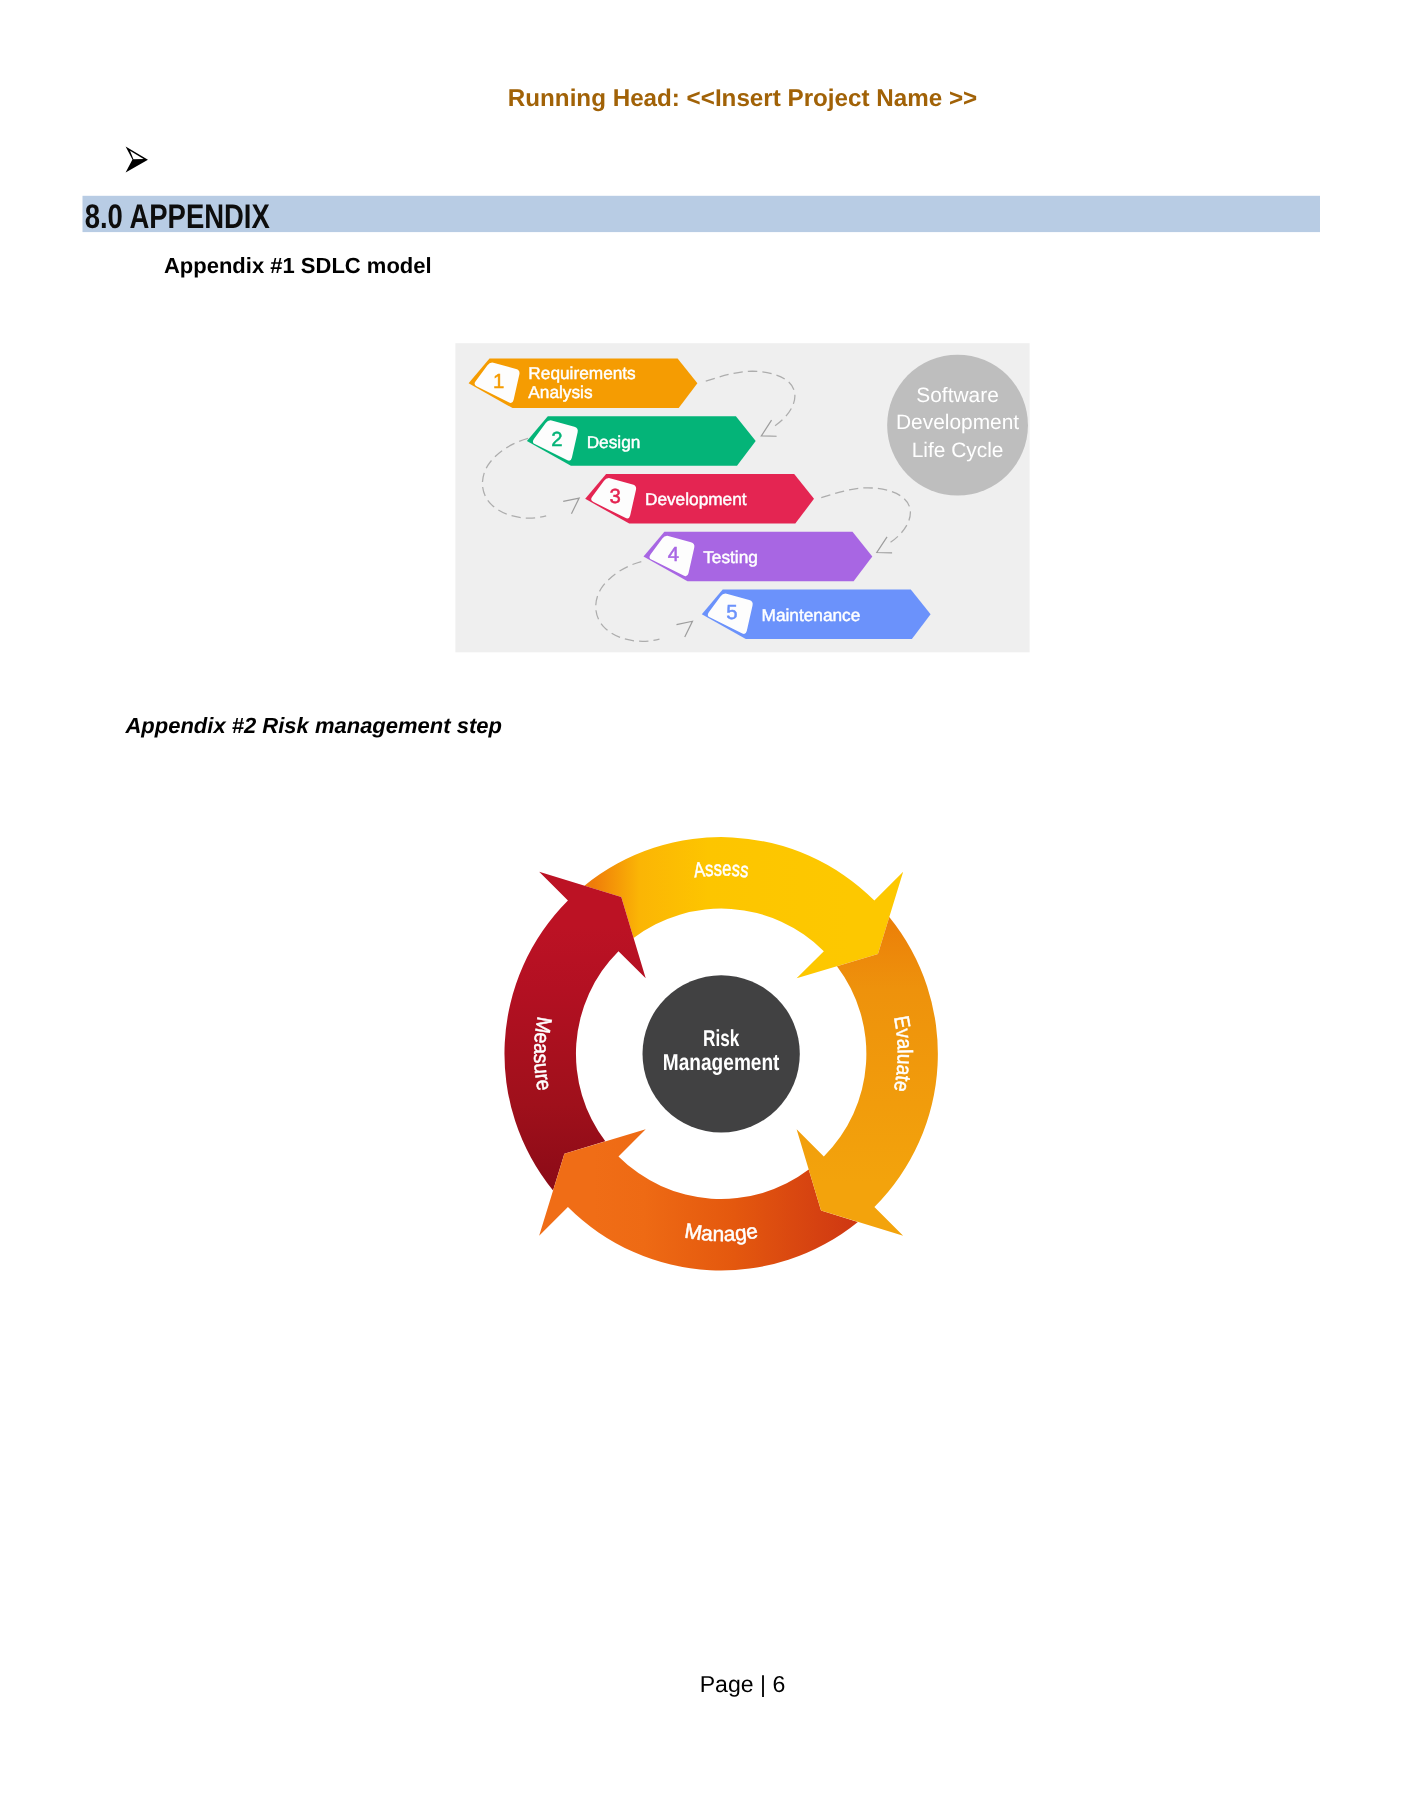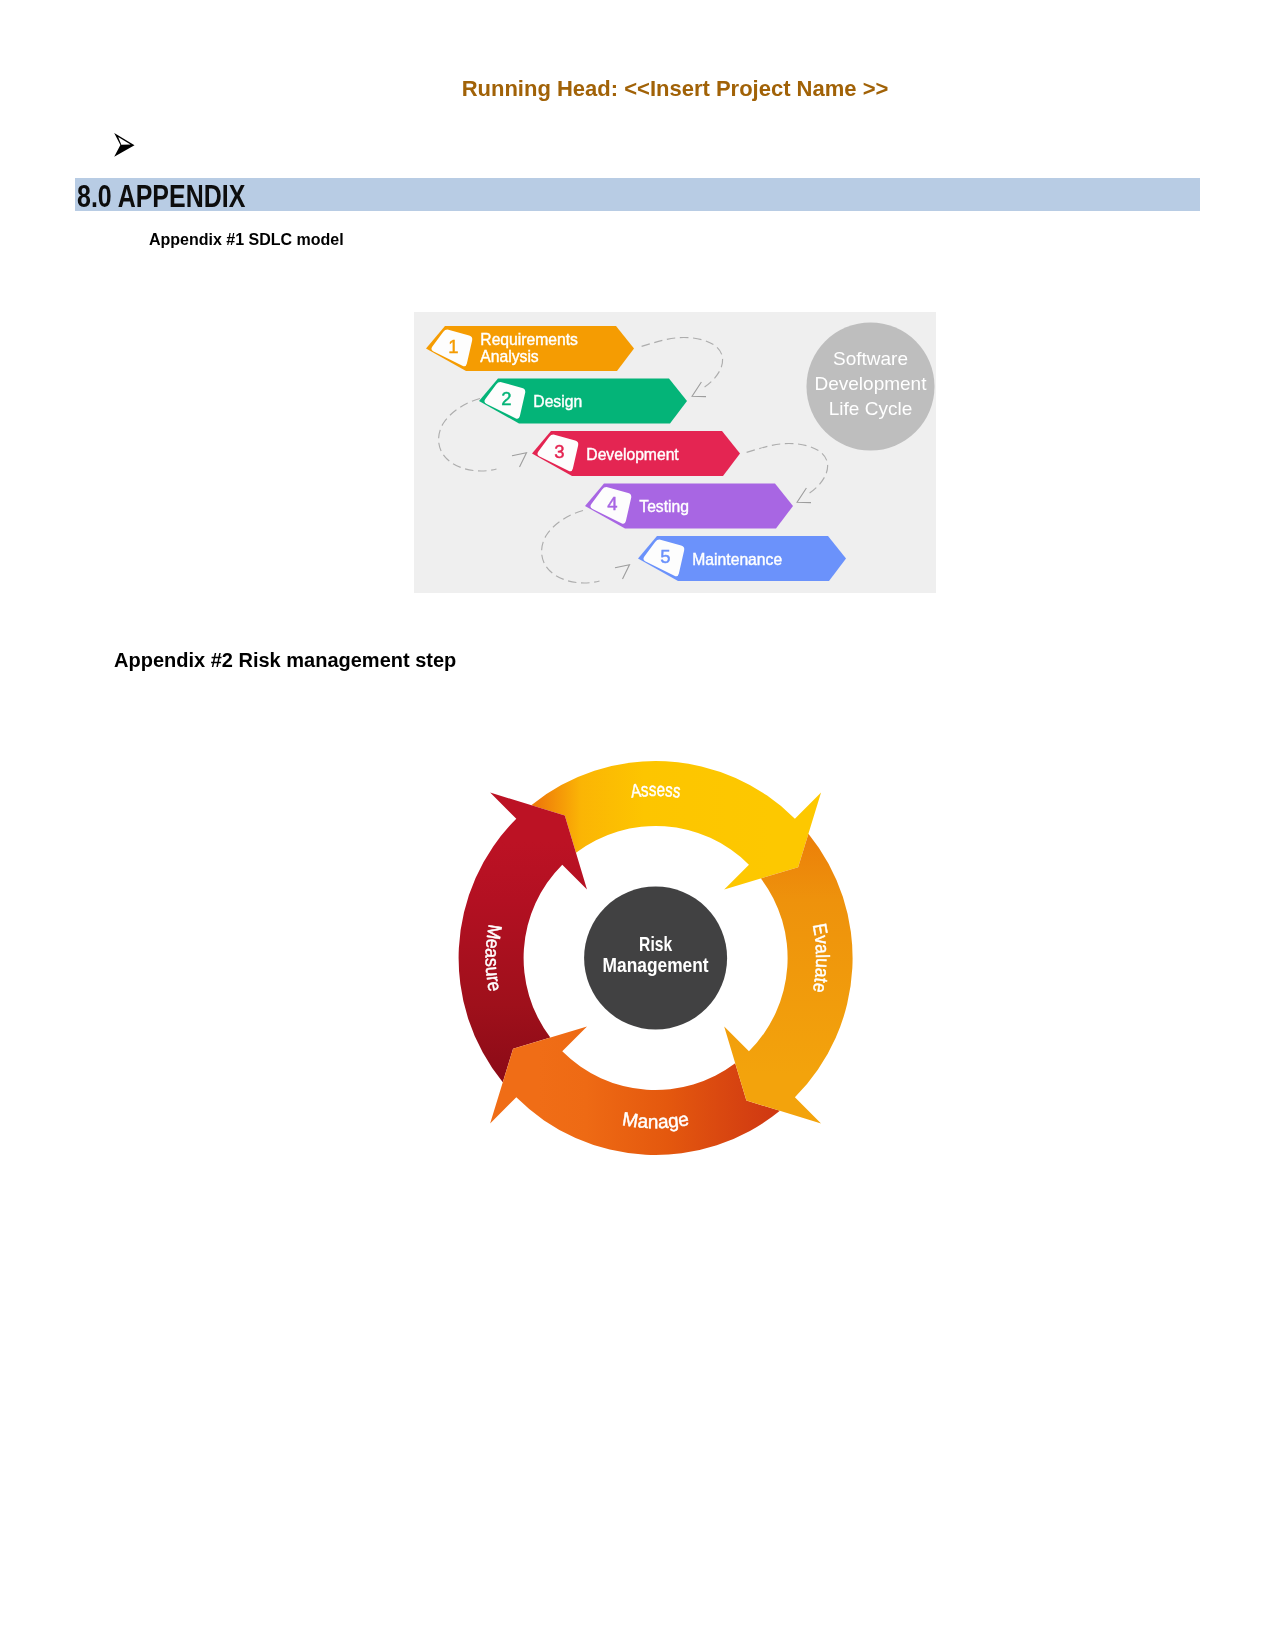--- a/index.html
+++ b/index.html
@@ -2,39 +2,40 @@
 <html><head>
 <meta charset="utf-8">
 <style>
   html,body{margin:0;padding:0;}
   body{width:1275px;height:1650px;background:#fff;font-family:"Liberation Sans",sans-serif;}
   .page{position:relative;width:1275px;height:1650px;overflow:hidden;background:#fff;}
   .running-head{position:absolute;left:75px;top:76px;width:1200px;text-align:center;font-size:22px;font-weight:bold;color:#a16207;}
   .bullet-icon{position:absolute;left:110px;top:130px;}
   .appendix-band{position:absolute;left:75px;top:178px;width:1125px;height:33px;background:#b8cce4;}
   .appendix-title{position:absolute;left:77px;top:179px;font-size:31px;font-weight:bold;color:#0d0d0d;transform:scaleX(0.805);transform-origin:left top;white-space:nowrap;}
-  .sub1{position:absolute;left:149px;top:231px;font-size:16px;font-weight:bold;color:#000;}
-  .sub2{position:absolute;left:114px;top:649px;font-size:20px;font-weight:bold;color:#000;}
+  .sub1{position:absolute;left:149px;top:231px;font-size:20px;font-weight:bold;color:#000;}
+  .sub2{position:absolute;left:114px;top:649px;font-size:20px;font-weight:bold;color:#000;font-style:italic;}
   .footer{position:absolute;left:75px;top:1520px;width:1200px;text-align:center;font-size:21px;color:#000;}
   svg.layer{position:absolute;left:0;top:0;width:1275px;height:1650px;overflow:visible;}
   .steplabel{font-family:"Liberation Sans",sans-serif;fill:#fff;stroke:#fff;stroke-width:0.4px;font-size:15.7px;}
 </style>
 </head>
 <body>
 
 <div class="page">
   <div class="running-head">Running Head: &lt;&lt;Insert Project Name &gt;&gt;</div>
   <svg class="bullet-icon" width="30" height="30" viewBox="0 0 30 30">
     <polygon points="4.2,3.1 24.5,15.3 4.2,26.8 10.4,15.1" fill="#000000"></polygon>
     <polygon points="8.2,7.1 20.6,14.5 11.3,14.8" fill="#ffffff"></polygon>
   </svg>
   <div class="appendix-band"></div>
   <div class="appendix-title">8.0 APPENDIX</div>
   <div class="sub1">Appendix #1 SDLC model</div>
   <div class="sub2">Appendix #2 Risk management step</div>
+  <div class="footer">Page | 6</div>
 
   <svg class="layer" viewBox="0 0 1275 1650">
 <rect x="414" y="312" width="522" height="281" fill="#efefef"></rect>
 <g fill="none" stroke="#adadad" stroke-width="1.15" stroke-dasharray="8.5 4.6" stroke-linecap="butt">
 <path d="M 641.6 346.4 C 656 342 670 337.4 684 337.5 C 703 337.6 719.5 344 722.2 356 C 725 368.5 713.5 382 701.5 389"></path>
 <path d="M 480 398.5 C 465.5 402.5 451.5 411 443.5 423 C 436 435 437 449.5 447 459 C 459 470.5 480 473.5 496.5 469"></path>
 <path d="M 746.6 452.4 C 761 448 775 443.4 789 443.5 C 808 443.6 824.5 450 827.2 462 C 830 474.5 818.5 488 806.5 495"></path>
 <path d="M 583 510.5 C 568.5 514.5 554.5 523 546.5 535 C 539 547 540 561.5 550 571 C 562 582.5 583 585.5 599.5 581"></path>
 </g>
 <g fill="none" stroke="#9d9d9d" stroke-width="1.1" stroke-linecap="butt" stroke-linejoin="miter">

